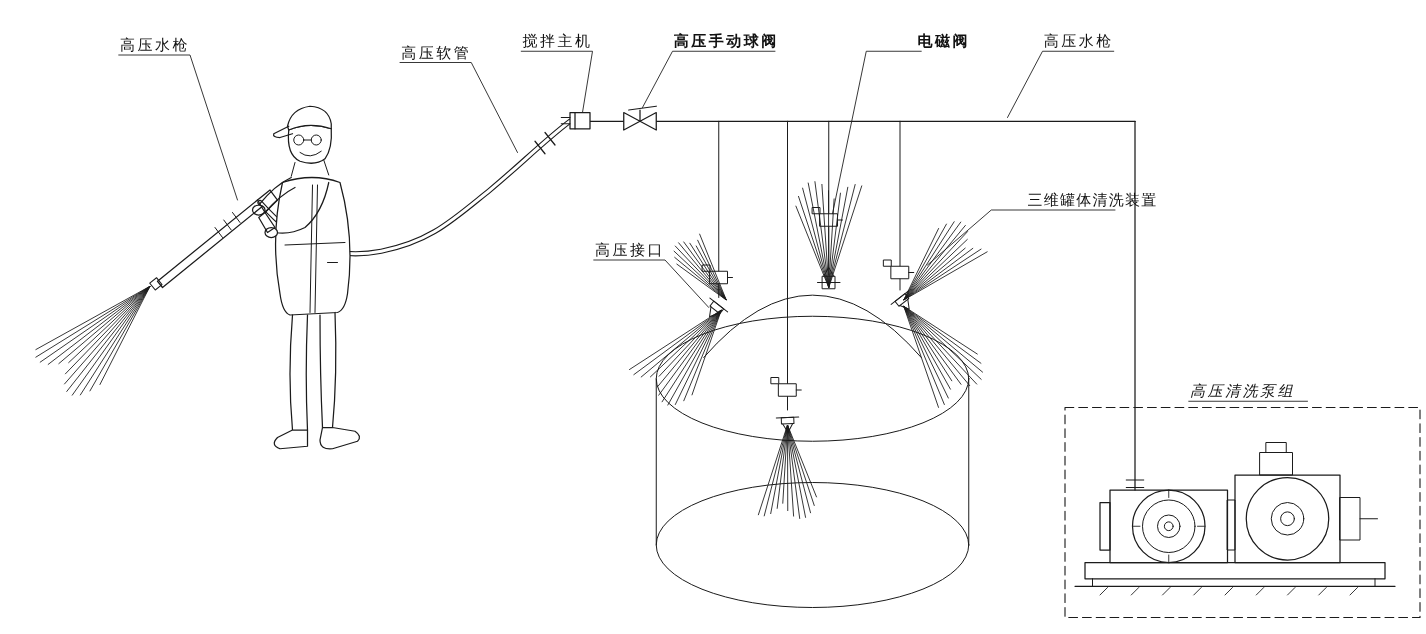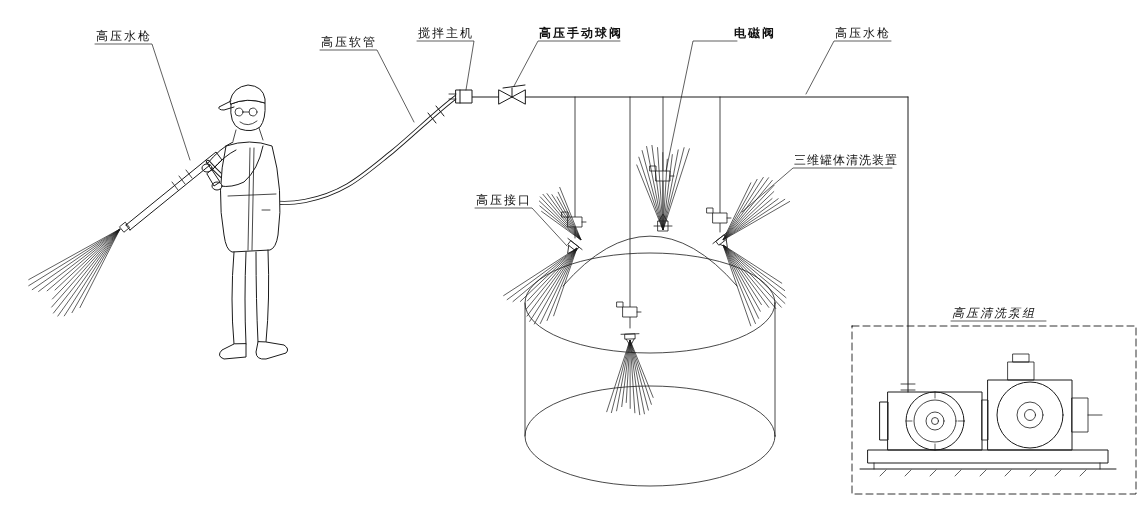--- a/index.html
+++ b/index.html
@@ -9,21 +9,21 @@
   .ink   { stroke:#1b1b1b; fill:none; stroke-width:1; stroke-linecap:round; stroke-linejoin:round; }
   .thin  { stroke-width:0.8; }
   .vthin { stroke-width:0.7; }
   .fan line { stroke:#1b1b1b; stroke-width:0.7; }
   .dashed { stroke-dasharray:7 4; stroke-width:0.9; }
   .wfill { fill:#ffffff; }
   .hose-outer { stroke-width:4.2; }
   .hose-inner { stroke:#ffffff; stroke-width:2.4; }
   .leader { stroke-width:0.7; }
   .label { position:absolute; font-size:12px; letter-spacing:2px; color:#111111; white-space:nowrap; line-height:1.2; }
-  .label-long { letter-spacing:1px; }
+  .label-long { letter-spacing:1px;margin-left:28px; }
 </style>
 </head>
 <body>
 
 <div class="stage">
 
   <svg viewBox="0 0 1141 507">
 
     <g class="ink">
       <path class="hose-outer" d="M208,162 C240,198 268,208 305,201 C345,193 362,176 392,152 C415,133 436,112 456,97"></path>

